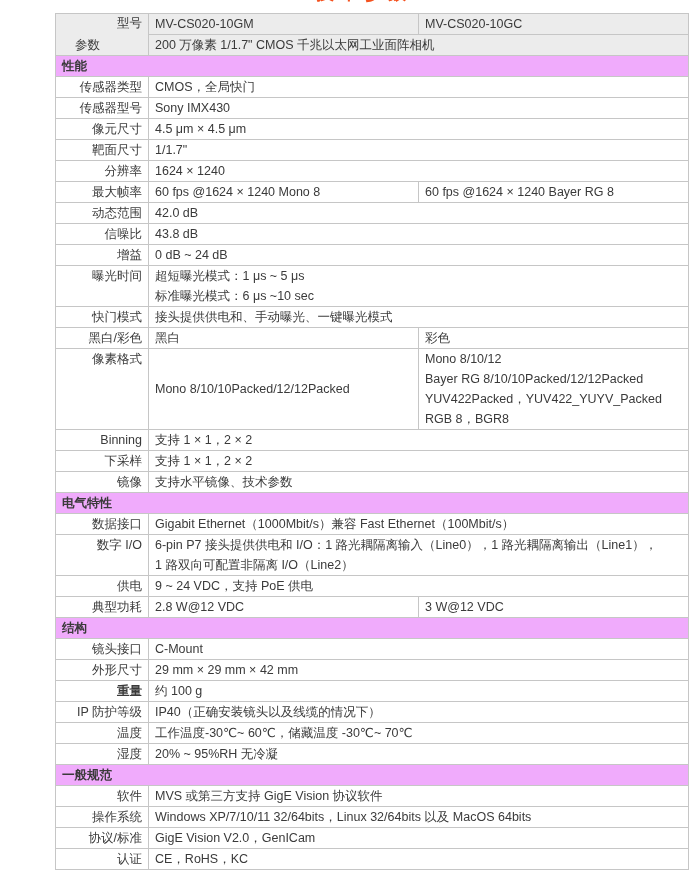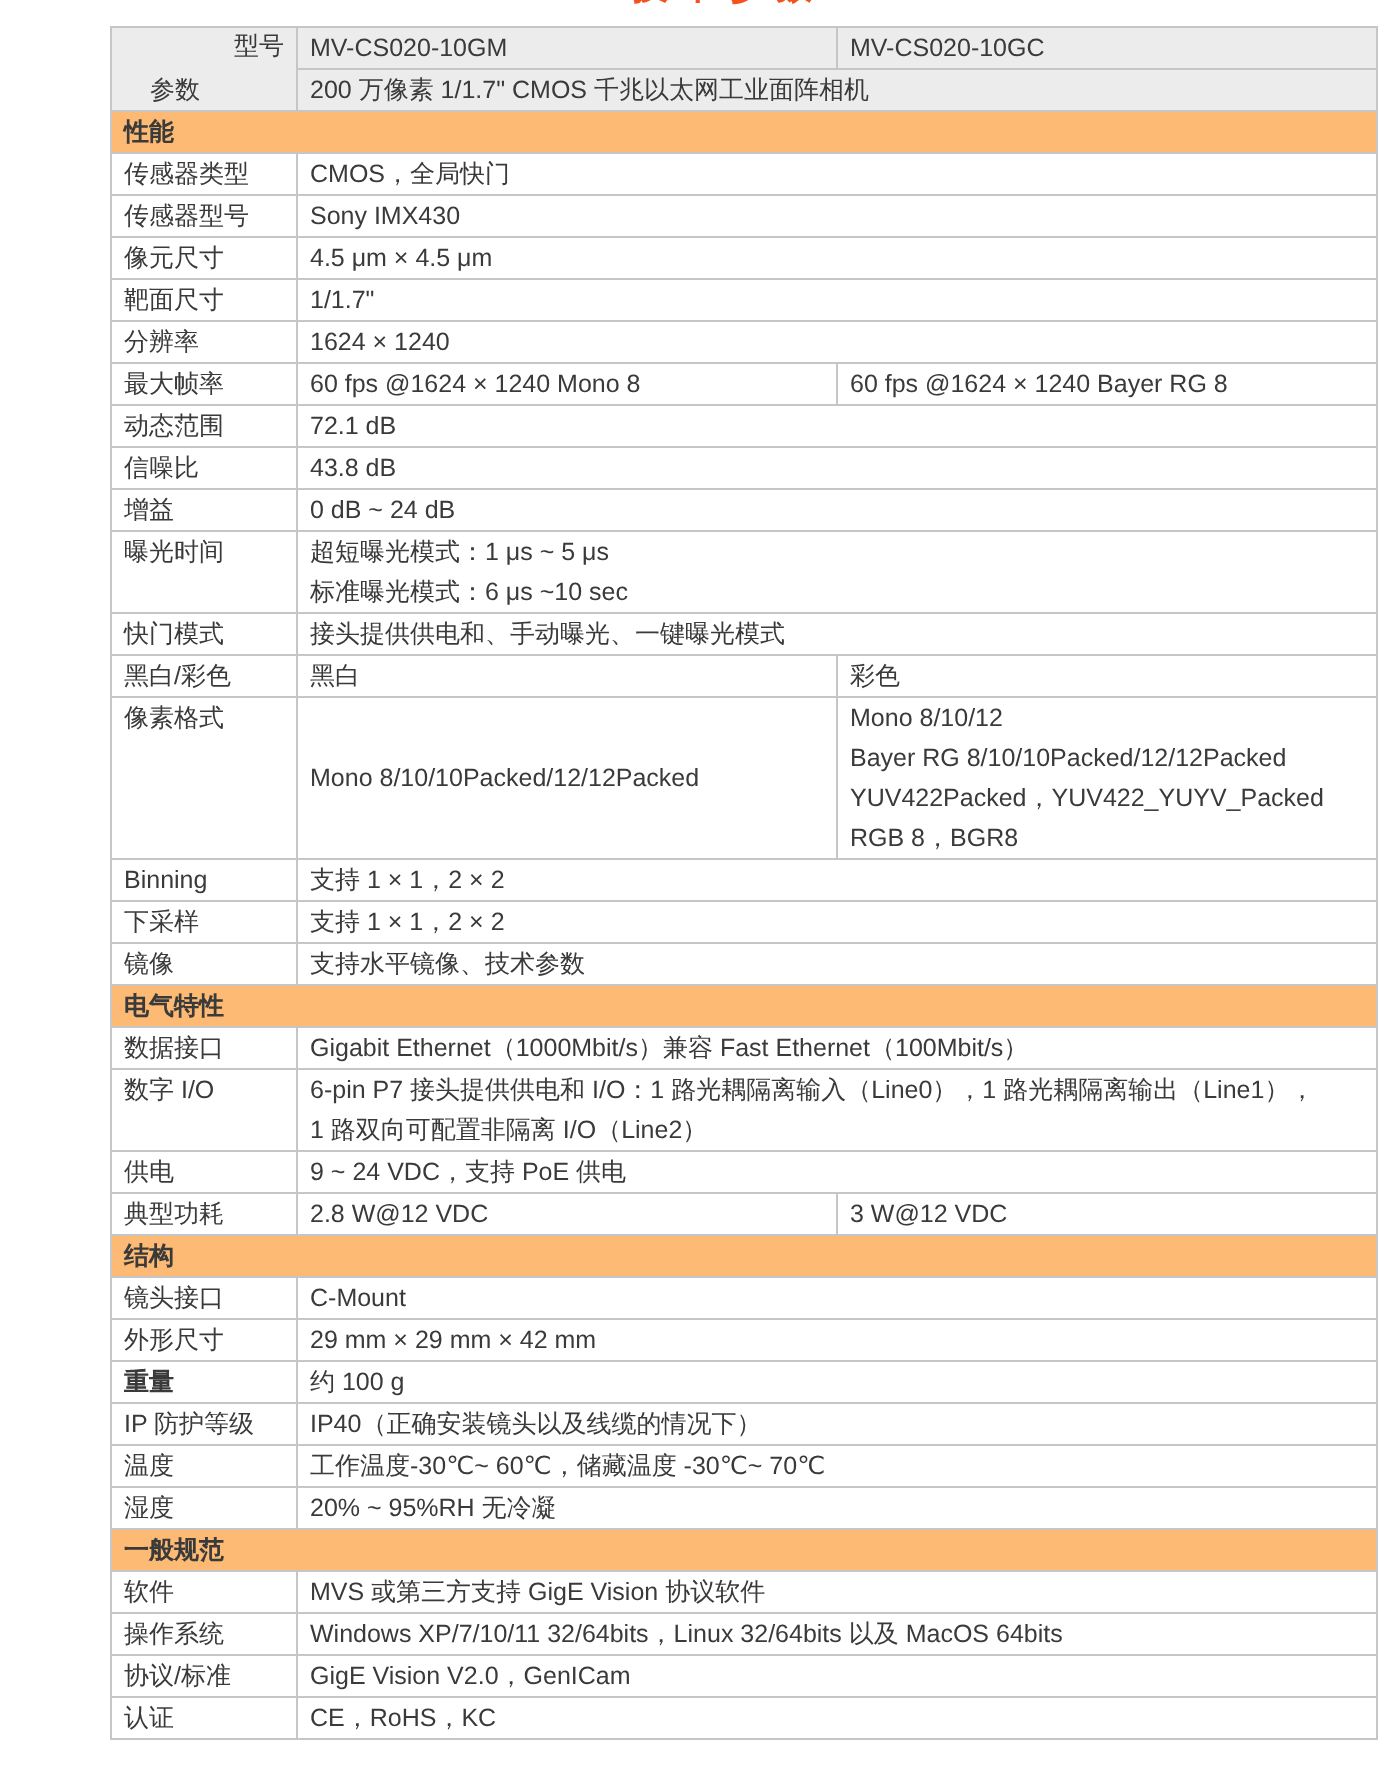--- a/index.html
+++ b/index.html
@@ -23,22 +23,22 @@
     margin:13px 0 0 55px; width:633px;
     font-size:12.5px;
   }
   .spec td {
     border:1px solid #c6c6c6; padding:0 6px;
     height:20px; line-height:20px;
     vertical-align:middle; overflow:hidden; white-space:nowrap;
   }
   .spec td div { line-height:20px; }
   .spec thead td { background:#ececec; }
-  .spec td.section { background:#fdba74; font-weight:bold; }
-  .spec td.label { vertical-align:top; }
+  .spec td.section { background:#f0abfc; font-weight:bold; }
+  .spec td.label { vertical-align:top;text-align:right; }
   .spec td.label.bold { font-weight:bold; }
   
   td.corner {
     position:relative; padding:0;
     background-color:#ececec;
     background-image:linear-gradient(to bottom right,
       transparent calc(50% - 0.6px), #b9b9b9 50%, transparent calc(50% + 0.6px));
   }
   td.corner .corner-t { position:absolute; top:0px; right:6px; line-height:19px; }
   td.corner .corner-b { position:absolute; bottom:0px; left:6px; line-height:19px;margin-left:13px; }
@@ -108,21 +108,21 @@
         <td class="value">
           <div>60 fps @1624 × 1240 Mono 8</div>
         </td>
         <td class="value">
           <div>60 fps @1624 × 1240 Bayer RG 8</div>
         </td>
       </tr>
       <tr>
         <td class="label">动态范围</td>
         <td colspan="2" class="value">
-          <div>72.1 dB</div>
+          <div>42.0 dB</div>
         </td>
       </tr>
       <tr>
         <td class="label">信噪比</td>
         <td colspan="2" class="value">
           <div>43.8 dB</div>
         </td>
       </tr>
       <tr>
         <td class="label">增益</td>

